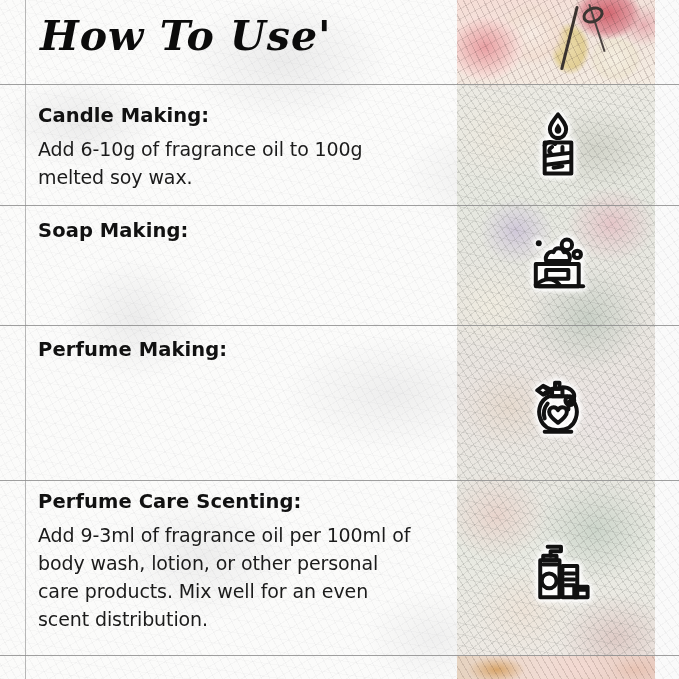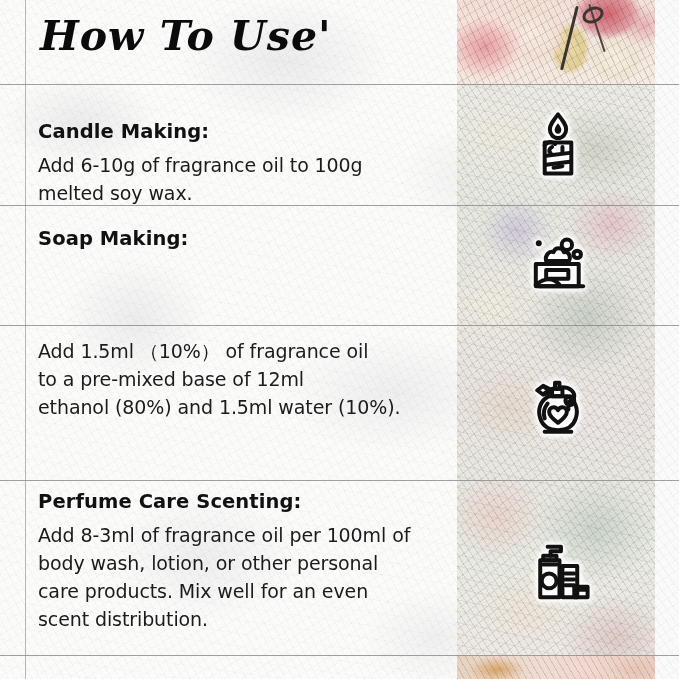--- a/index.html
+++ b/index.html
@@ -291,39 +291,37 @@
   <div class="hline" style="top:84px;"></div>
   <div class="hline" style="top:205px;"></div>
   <div class="hline" style="top:325px;"></div>
   <div class="hline" style="top:480px;"></div>
   <div class="hline" style="top:655px;"></div>
 
   <div class="content">
 
     <div class="title">How To Use'</div>
 
-    <div class="section" style="top:120px;">
+    <div class="section" style="top:104px;">
       <div class="sec-head">Candle Making:</div>
       <div class="sec-body">Add 6-10g of fragrance oil to 100g
 melted soy wax.</div>
     </div>
 
-    <div class="section" style="top:227px;">
+    <div class="section" style="top:219px;">
       <div class="sec-head">Soap Making:</div>
     </div>
 
     <div class="section" style="top:338px;">
-      <div class="sec-body">Add 1.5ml （10%） of fragrance oil
-to a pre-mixed base of 12ml
-ethanol (80%) and 1.5ml water (10%).</div>
+      <div class="sec-head">Perfume Making:</div>
     </div>
 
     <div class="section" style="top:490px;">
       <div class="sec-head">Perfume Care Scenting:</div>
-      <div class="sec-body">Add 8-3ml of fragrance oil per 100ml of
+      <div class="sec-body">Add 9-3ml of fragrance oil per 100ml of
 body wash, lotion, or other personal
 care products. Mix well for an even
 scent distribution.</div>
     </div>
 
   </div>
 
   <div class="icon-box" style="top:98px;">
     <svg viewBox="0 0 100 100">
       <path d="M50 10 C43 19 39 24 39 30 C39 37 44 42 50 42 C56 42 61 37 61 30 C61 24 57 19 50 10 Z"></path>

